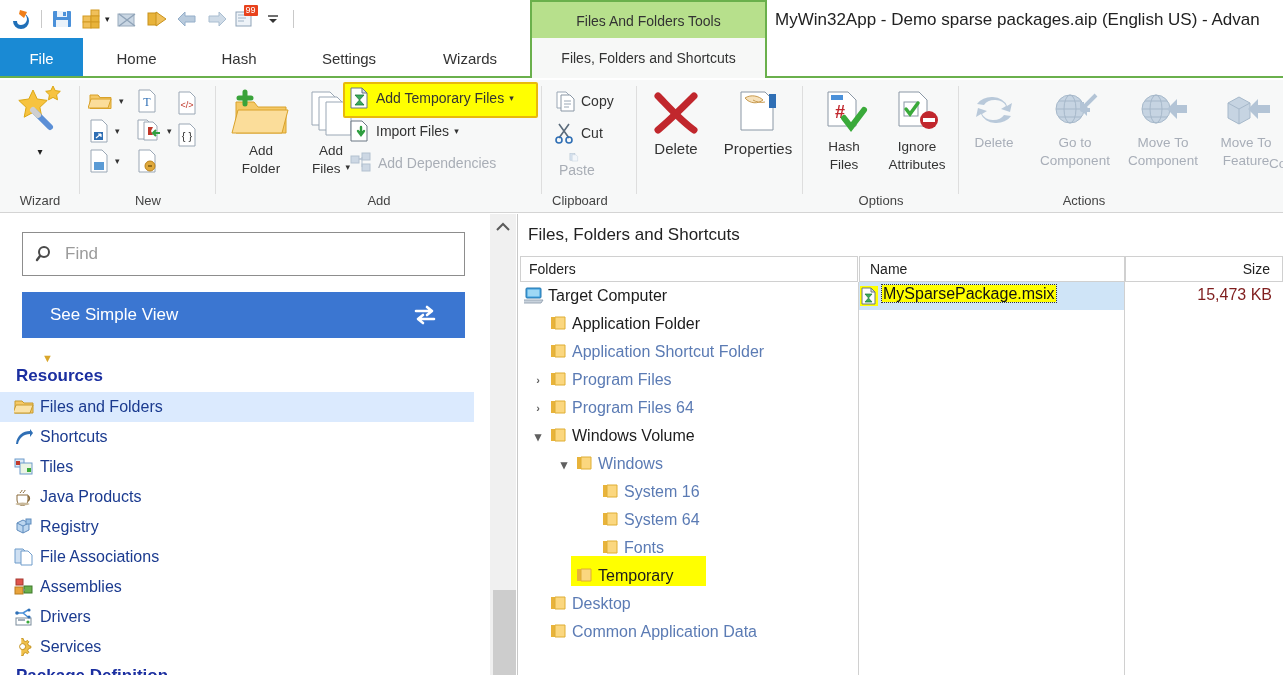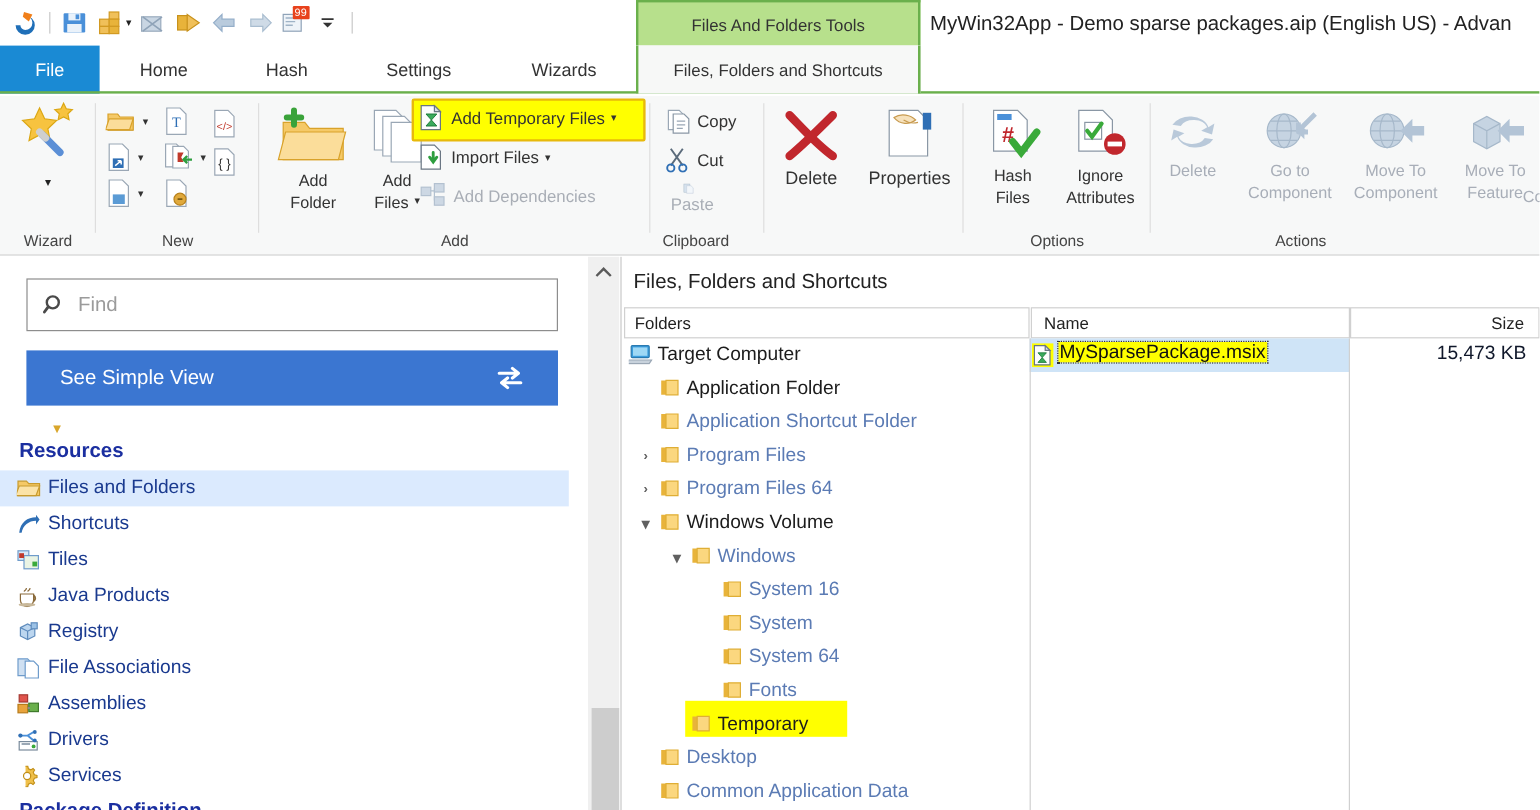--- a/index.html
+++ b/index.html
@@ -97,21 +97,21 @@
   .trow .tico{position:absolute;width:18px;height:18px;}
   .trow .tlbl{position:absolute;font-size:16px;white-space:nowrap;}
   .tlbl.dark{color:#1c1c1c;}
   .tlbl.blue{color:#5b7bb4;}
 
   .filelist{position:absolute;left:340px;top:42px;width:426px;}
   .frow{position:relative;height:28px;}
   .frow.sel{background:#cfe4f7;}
   .fname{position:absolute;left:24px;top:3px;font-size:16px;color:#111;}
   .fname .hlname{background:#ffff00;outline:1px dotted #333;padding:0 1px;}
-  .fsize{position:absolute;right:12px;top:4px;font-size:16px;color:#0f172a;}
+  .fsize{position:absolute;right:12px;top:4px;font-size:16px;color:#7f1d1d;}
 </style>
 </head>
 <body>
 
 <div class="app">
 
   <div class="qat">
     <div class="qat-ico">
       <svg width="24" height="24" viewBox="0 0 24 24">
         <path d="M4 14 a8 8 0 1 0 8-8 a6 6 0 0 1 0 12 a4 4 0 0 1 -4-4 z" fill="#1f6fb8"></path>
@@ -682,29 +682,20 @@
       <div class="trow">
         <span class="tico" style="left:84px;">
           <svg width="16" height="16" viewBox="0 0 16 16">
               <path d="M1 2 h4 v12 h-4 z" fill="#e8b33a"></path>
               <path d="M5 2 h10 v12 h-10 z" fill="#fbd77f" stroke="#dfae35"></path>
             </svg>
         </span>
         <span class="tlbl blue" style="left:106px;">System 16</span>
       </div>
 
-      <div class="trow">
-        <span class="tico" style="left:84px;">
-          <svg width="16" height="16" viewBox="0 0 16 16">
-              <path d="M1 2 h4 v12 h-4 z" fill="#e8b33a"></path>
-              <path d="M5 2 h10 v12 h-10 z" fill="#fbd77f" stroke="#dfae35"></path>
-            </svg>
-        </span>
-        <span class="tlbl blue" style="left:106px;">System</span>
-      </div>
 
       <div class="trow">
         <span class="tico" style="left:84px;">
           <svg width="16" height="16" viewBox="0 0 16 16">
               <path d="M1 2 h4 v12 h-4 z" fill="#e8b33a"></path>
               <path d="M5 2 h10 v12 h-10 z" fill="#fbd77f" stroke="#dfae35"></path>
             </svg>
         </span>
         <span class="tlbl blue" style="left:106px;">System 64</span>
       </div>

